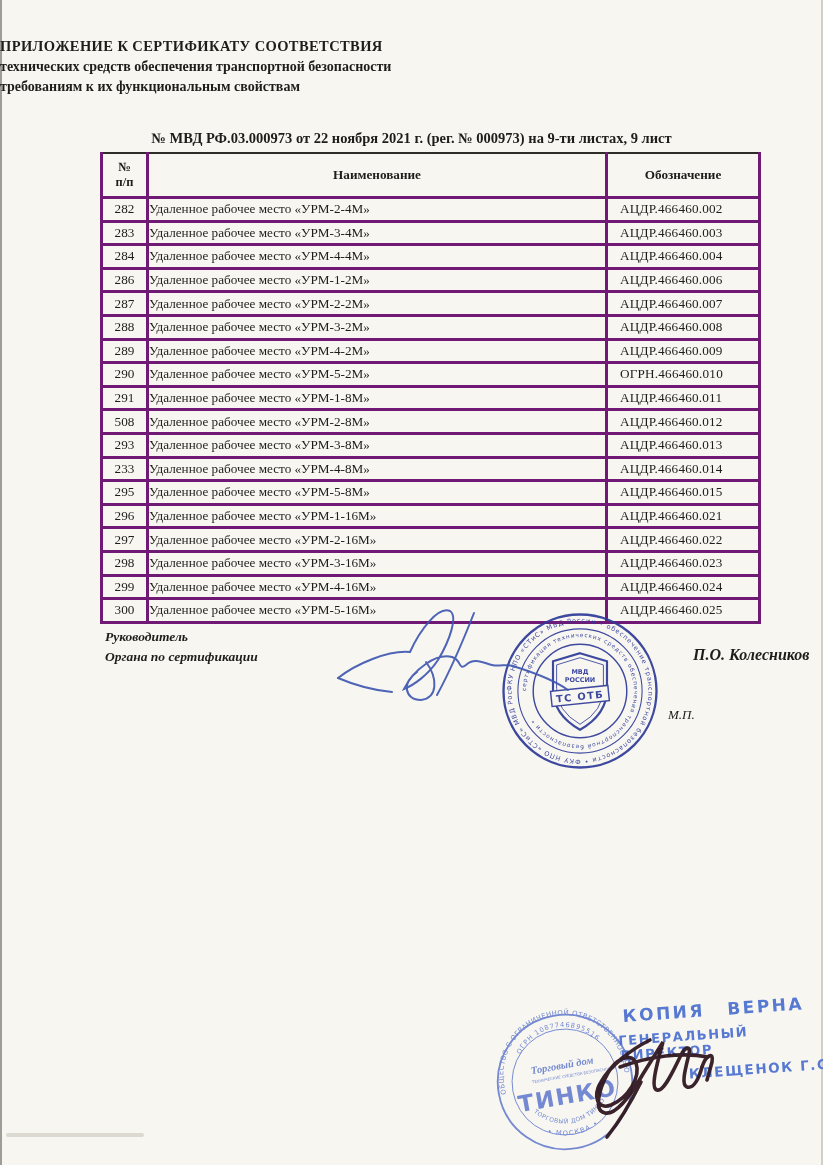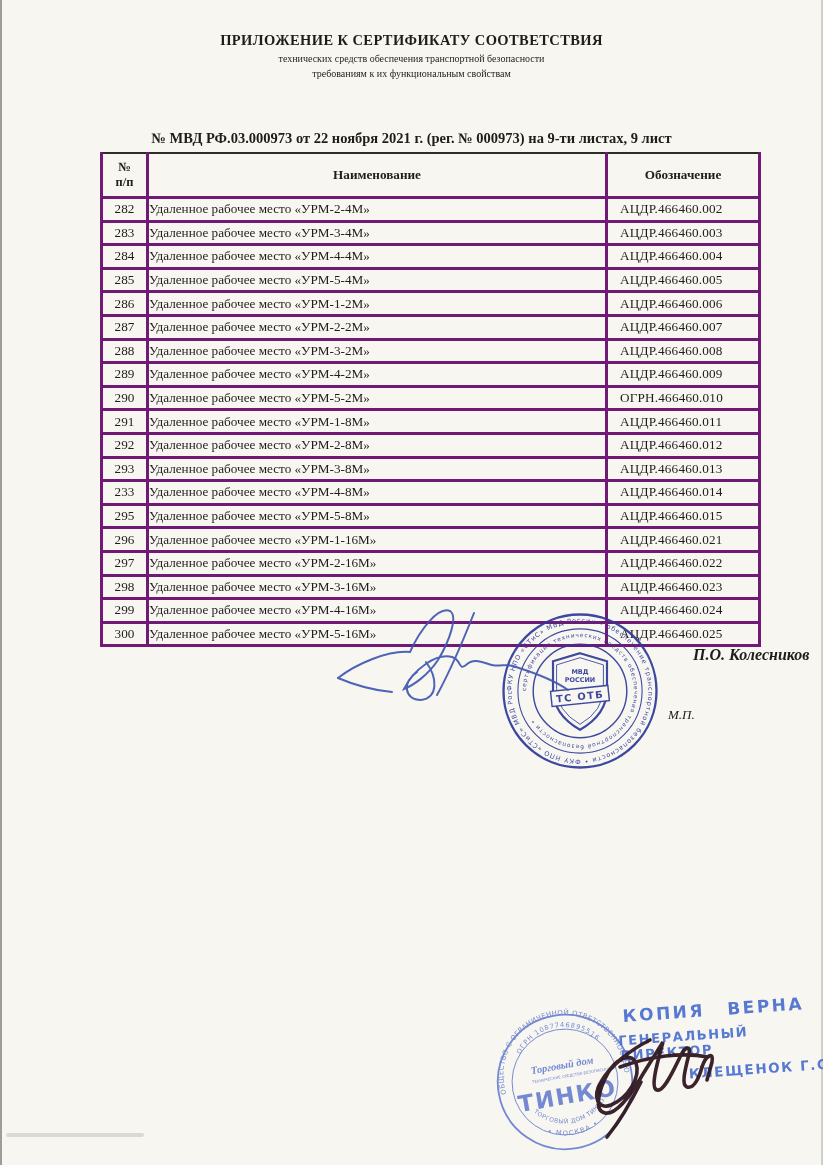--- a/index.html
+++ b/index.html
@@ -9,23 +9,23 @@
     margin:0 auto;
     background:#f8f6f1;
     overflow:hidden;
     font-family:"Liberation Serif","DejaVu Serif",serif;
     color:#1f1d1a;
   }
   .edge-left{position:absolute;left:0;top:0;width:2px;height:100%;background:#56544c;opacity:.55;}
   .edge-right{position:absolute;right:0;top:0;width:2px;height:100%;background:#b9b6ae;opacity:.6;}
   .scan-smudge{position:absolute;left:6px;top:1133px;width:138px;height:4px;background:#dcd9d1;border-radius:2px;}
 
-  .title-block{position:absolute;left:0;top:32px;width:100%;text-align:center;}
+  .title-block{position:absolute;left:0;top:38px;width:100%;}
   .title-l1{font-size:14.5px;font-weight:bold;letter-spacing:.4px;}
-  .title-l2,.title-l3{font-size:10px;font-weight:normal;margin-top:4px;}
+  .title-l2,.title-l3{font-size:14px;font-weight:bold;margin-top:4px;}
   .cert-line{position:absolute;left:0;top:106px;width:100%;text-align:center;font-size:14.5px;font-weight:bold;margin-top:24px;}
 
   table.doc-table{
     position:absolute;left:100px;top:152px;
     border-collapse:collapse;
     width:658px;
     table-layout:fixed;
   }
   .doc-table th,.doc-table td{
     border:3px solid #701a75;
@@ -104,25 +104,20 @@
         <td class="c-num">283</td>
         <td class="c-name">Удаленное рабочее место «УРМ-3-4М»</td>
         <td class="c-desig">АЦДР.466460.003</td>
       </tr>
         <tr>
         <td class="c-num">284</td>
         <td class="c-name">Удаленное рабочее место «УРМ-4-4М»</td>
         <td class="c-desig">АЦДР.466460.004</td>
       </tr>
         <tr>
-        <td class="c-num">285</td>
-        <td class="c-name">Удаленное рабочее место «УРМ-5-4М»</td>
-        <td class="c-desig">АЦДР.466460.005</td>
-      </tr>
-        <tr>
         <td class="c-num">286</td>
         <td class="c-name">Удаленное рабочее место «УРМ-1-2М»</td>
         <td class="c-desig">АЦДР.466460.006</td>
       </tr>
         <tr>
         <td class="c-num">287</td>
         <td class="c-name">Удаленное рабочее место «УРМ-2-2М»</td>
         <td class="c-desig">АЦДР.466460.007</td>
       </tr>
         <tr>
@@ -139,21 +134,21 @@
         <td class="c-num">290</td>
         <td class="c-name">Удаленное рабочее место «УРМ-5-2М»</td>
         <td class="c-desig">ОГРН.466460.010</td>
       </tr>
         <tr>
         <td class="c-num">291</td>
         <td class="c-name">Удаленное рабочее место «УРМ-1-8М»</td>
         <td class="c-desig">АЦДР.466460.011</td>
       </tr>
         <tr>
-        <td class="c-num">292</td>
+        <td class="c-num">508</td>
         <td class="c-name">Удаленное рабочее место «УРМ-2-8М»</td>
         <td class="c-desig">АЦДР.466460.012</td>
       </tr>
         <tr>
         <td class="c-num">293</td>
         <td class="c-name">Удаленное рабочее место «УРМ-3-8М»</td>
         <td class="c-desig">АЦДР.466460.013</td>
       </tr>
         <tr>
         <td class="c-num">233</td>
@@ -186,20 +181,24 @@
         <td class="c-desig">АЦДР.466460.024</td>
       </tr>
         <tr>
         <td class="c-num">300</td>
         <td class="c-name">Удаленное рабочее место «УРМ-5-16М»</td>
         <td class="c-desig">АЦДР.466460.025</td>
       </tr>
       </tbody>
   </table>
 
+  <div class="role-block">
+    <div>Руководитель</div>
+    <div>Органа по сертификации</div>
+  </div>
   <div class="signer-name">П.О. Колесников</div>
   <div class="seal-mark">М.П.</div>
 
   <svg id="mvd-stamp" class="stamp-svg" viewBox="0 0 200 200">
     <defs>
       <path id="mvd-arc-outer" d="M 24,100 A 76,76 0 1 1 176,100 A 76,76 0 1 1 24,100" fill="none"></path>
       <path id="mvd-arc-inner" d="M 40,100 A 60,60 0 1 1 160,100 A 60,60 0 1 1 40,100" fill="none"></path>
     </defs>
     <g stroke="#2e3a99" fill="none">
       <circle cx="100" cy="100" r="85" stroke-width="2.6"></circle>

